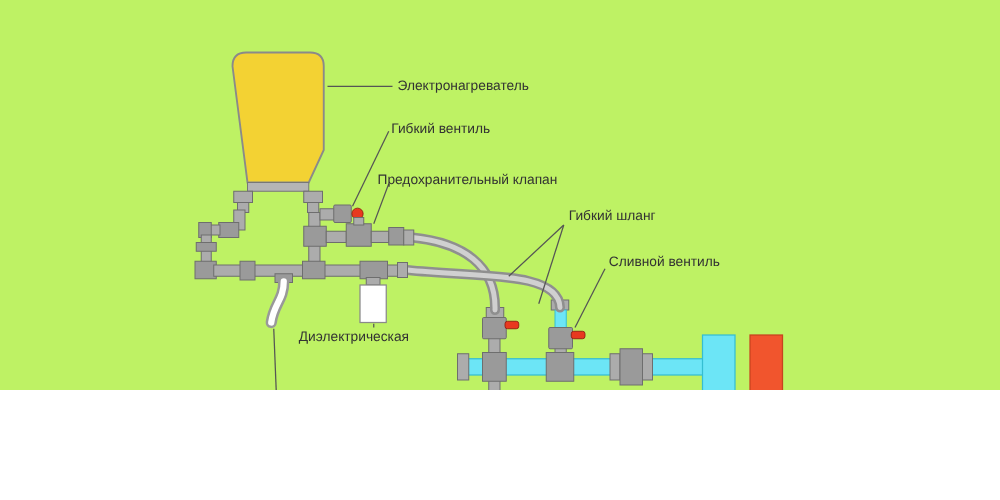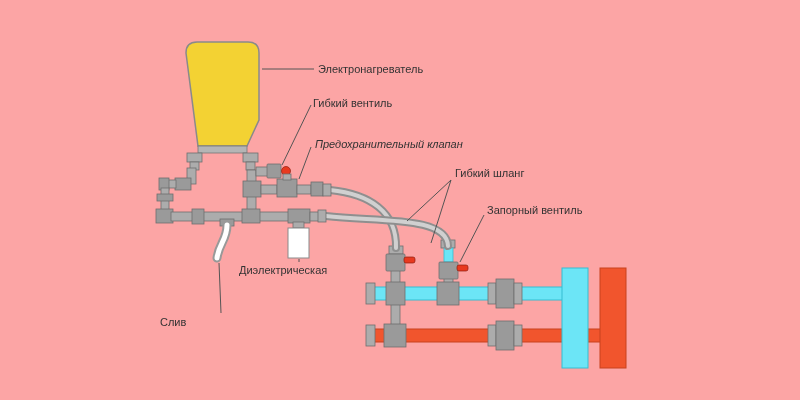--- a/index.html
+++ b/index.html
@@ -1,16 +1,16 @@
 <!DOCTYPE html>
 <html><head>
 <meta charset="utf-8">
 <style>
   html,body{margin:0;padding:0;background:#ffffff;}
-  #stage{position:relative;width:800px;height:400px;background:#fca5a5;overflow:hidden;
+  #stage{position:relative;width:800px;height:312px;background:#bef264;overflow:hidden;
          font-family:"Liberation Sans", sans-serif;}
   #art{position:absolute;left:0;top:0;}
   .lbl{position:absolute;font-size:11px;line-height:13px;color:#333;white-space:nowrap;}
   .lbl.center{text-align:left;white-space:normal;}
   .fit{fill:#ACACAC;stroke:#6e6e6e;stroke-width:0.8;}
   .fitd{fill:#9a9a9a;stroke:#6e6e6e;stroke-width:0.8;}
 </style>
 </head>
 <body>
 
@@ -136,25 +136,25 @@
       <line x1="484" y1="215" x2="460" y2="262"></line>
       <line x1="299" y1="259" x2="299" y2="262"></line>
       <line x1="219" y1="263" x2="221" y2="313"></line>
     </g>
   </svg>
 
   <div class="lbl" style="left:318px;top:63px;">Электронагреватель</div>
 
   <div class="lbl" style="left:313px;top:97px;">Гибкий вентиль</div>
 
-  <div class="lbl" style="left:315px;top:138px;font-style:italic;">Предохранительный клапан</div>
+  <div class="lbl" style="left:302px;top:138px;">Предохранительный клапан</div>
 
   <div class="lbl" style="left:455px;top:167px;">Гибкий шланг</div>
 
-  <div class="lbl" style="left:487px;top:204px;">Запорный вентиль</div>
+  <div class="lbl" style="left:487px;top:204px;">Сливной вентиль</div>
 
   <div class="lbl center" style="left:239px;top:264px;width:120px;">
     <div>Диэлектрическая</div>
   </div>
 
   <div class="lbl center" style="left:160px;top:316px;width:124px;">
     <div>Слив</div>
   </div>
 
 </div>

